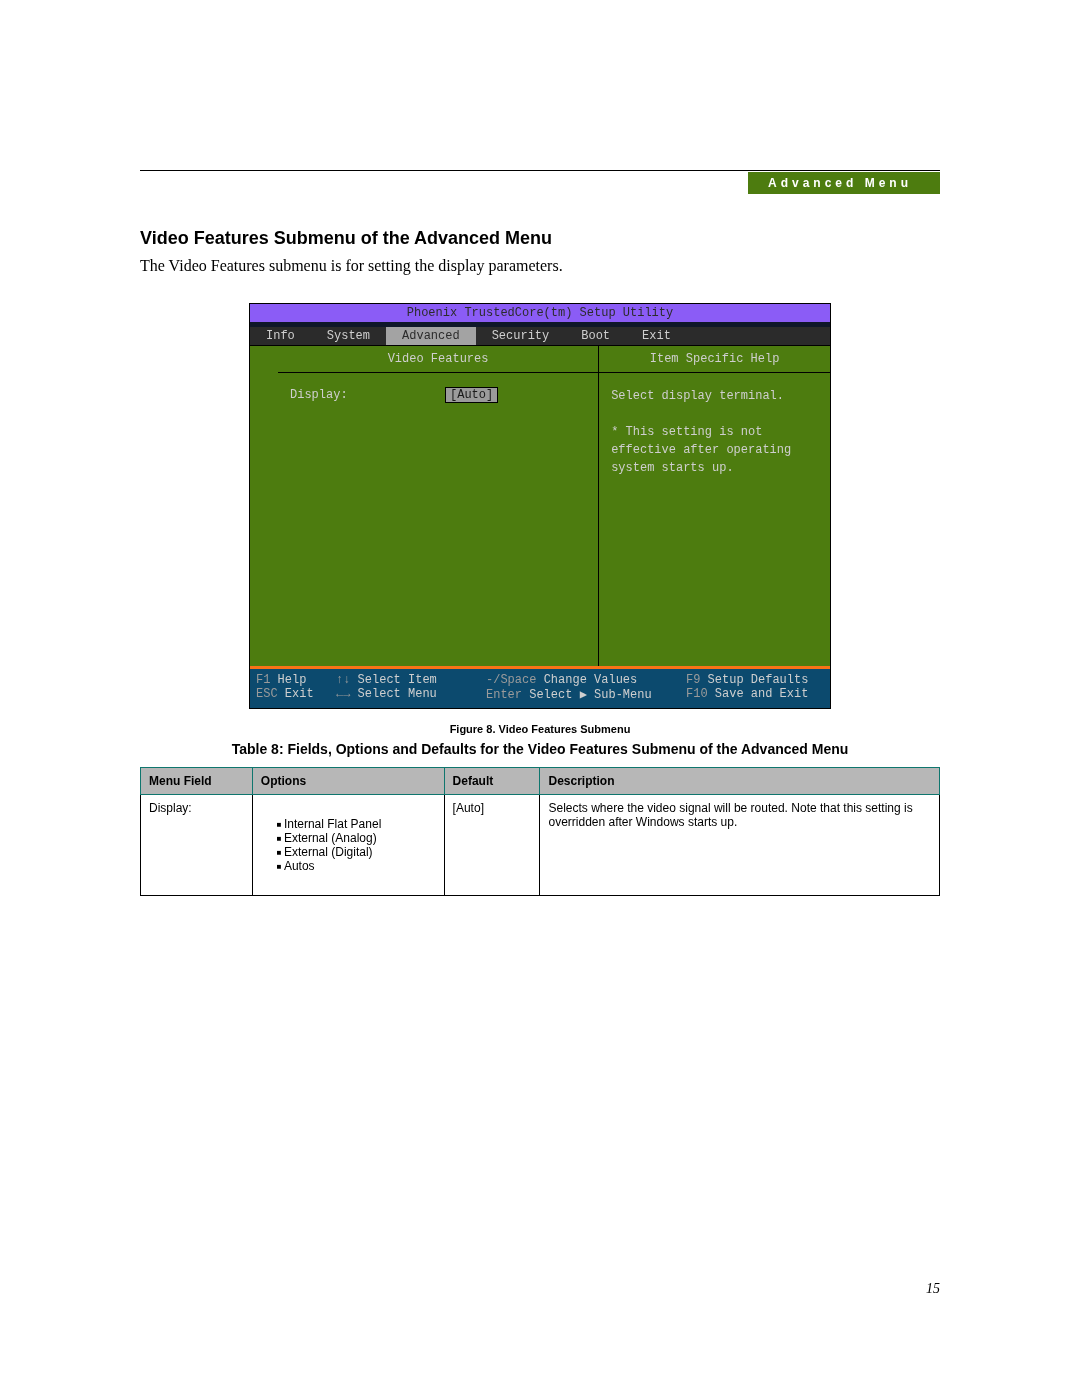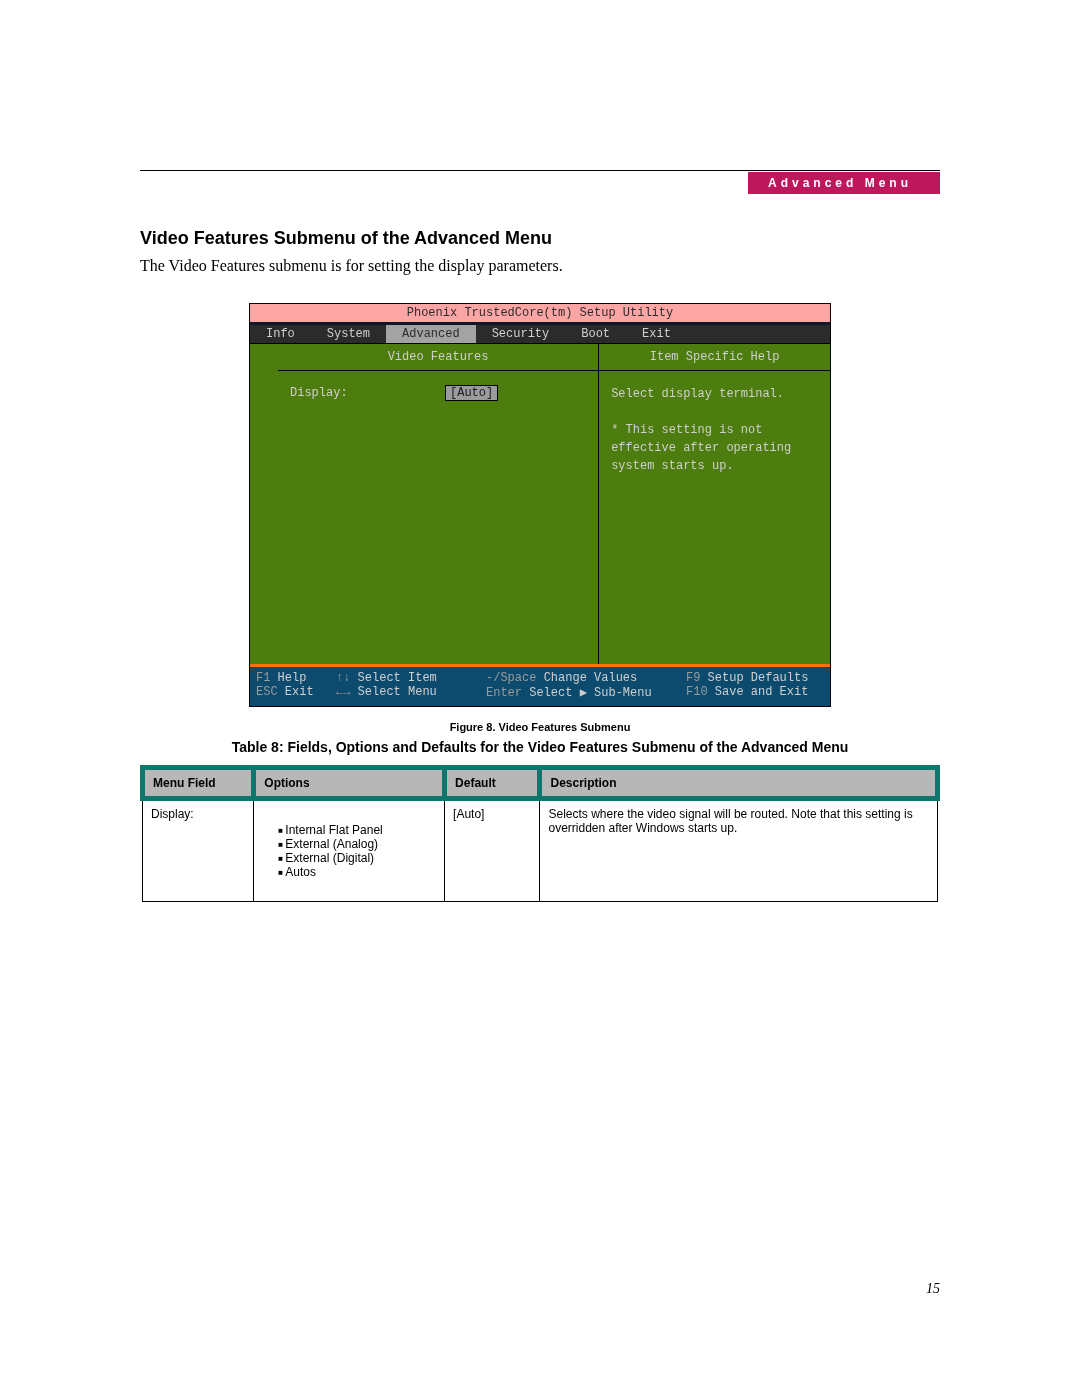--- a/index.html
+++ b/index.html
@@ -19,21 +19,21 @@
     position: absolute;
     left: 140px;
     right: 140px;
     top: 170px;
     border-top: 1px solid #000;
   }
   .header-badge {
     position: absolute;
     right: 140px;
     top: 172px;
-    background: #be185d;
+    background: #4d7c0f;
     color: #fff;
     font-family: Arial, Helvetica, sans-serif;
     font-weight: bold;
     font-size: 12px;
     letter-spacing: 4px;
     padding: 4px 28px 4px 20px;
   }
   h2.section {
     font-family: Arial, Helvetica, sans-serif;
     font-weight: bold;
@@ -49,26 +49,26 @@
   
   .bios {
     width: 580px;
     margin: 0 auto;
     font-family: 'Courier New', Courier, monospace;
     font-size: 12px;
     color: #cfcfcf;
     border: 1px solid #000;
   }
   .bios-title {
-    background: #fca5a5;
+    background: #8b5cf6;
     color: #2b2b2b;
     text-align: center;
     padding: 2px 0;
     font-size: 12px;
-    border-bottom: 3px solid #0f172a;
+    border-bottom: 5px solid #0f172a;
   }
   .bios-menubar {
     background: #2b2b2b;
     color: #cfcfcf;
     display: flex;
     font-size: 12px;
     border-bottom: 1px solid #000;
   }
   .bios-menubar span {
     padding: 2px 16px;
@@ -157,21 +157,21 @@
     width: 100%;
     border-collapse: collapse;
     font-family: Arial, Helvetica, sans-serif;
     font-size: 12px;
   }
   table.features th {
     background: #b7b7b7;
     text-align: left;
     font-weight: bold;
     padding: 6px 8px;
-    border: 5px solid #0f766e;
+    border: 1px solid #0f766e;
   }
   table.features td {
     border: 1px solid #000;
     padding: 6px 8px;
     vertical-align: top;
   }
   ul.opts {
     list-style: none;
     margin: 16px;
     padding: 0;

